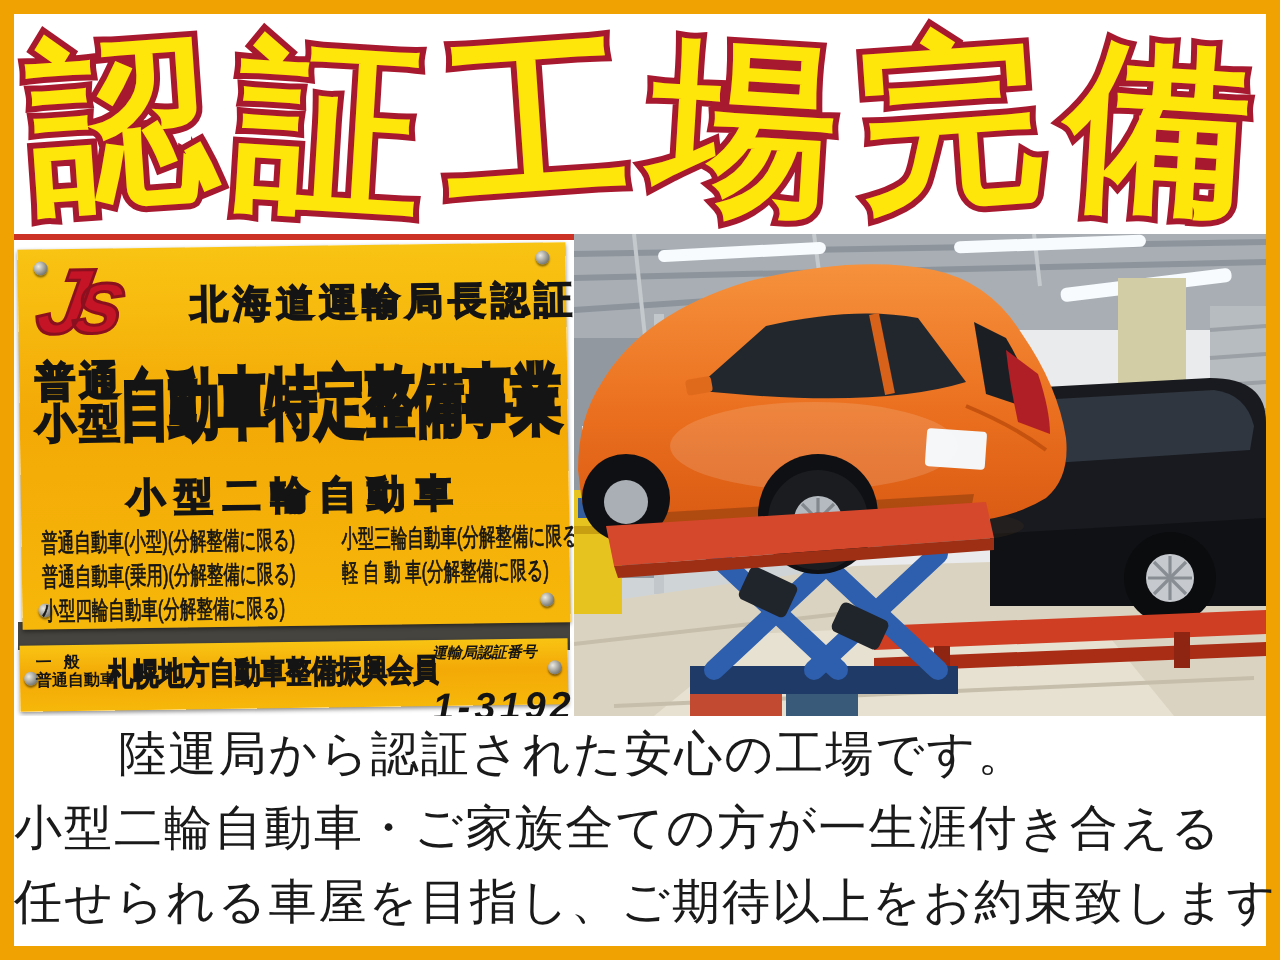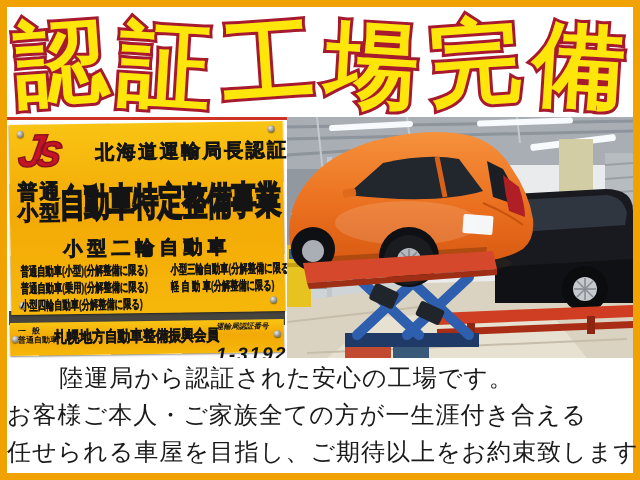--- a/index.html
+++ b/index.html
@@ -35,21 +35,21 @@
            color:#c41425;-webkit-text-stroke:1.5px #8a1020;letter-spacing:-7px;
            transform:skewX(-10deg);line-height:52px;}
   .sign-header{left:86px;top:16px;font-size:19px;font-weight:800;letter-spacing:2.5px;
            -webkit-text-stroke:.7px #141414;}
   .class-col{left:7px;top:57px;width:46px;line-height:1.05;font-size:20px;font-weight:900;
            letter-spacing:2px;-webkit-text-stroke:1px #141414;text-align:center;}
   .sign-title{left:50px;top:62px;font-size:25px;font-weight:900;letter-spacing:-.5px;
            -webkit-text-stroke:1.4px #141414;transform:scaleY(1.5);transform-origin:50% 50%;}
   .sign-sub{left:0;top:112px;width:274px;text-align:center;font-size:19px;font-weight:900;
            letter-spacing:5px;-webkit-text-stroke:.9px #141414;}
-  .crow{position:absolute;left:10px;height:17px;font-size:12.5px;font-weight:700;text-align:center;
+  .crow{position:absolute;left:10px;height:17px;font-size:12.5px;font-weight:400;text-align:center;
         -webkit-text-stroke:.4px #141414;}
   .crow .cc{position:absolute;top:0;display:inline-block;transform:scaleX(.66);
         transform-origin:left;white-space:nowrap;}
   .crow .c2{left:150px;}
   .r0{top:139px;} .r1{top:156px;} .r2{top:173px;}
 
   .org-col{left:8px;top:4px;line-height:1.15;font-size:8px;font-weight:800;width:34px;}
   .org-col .ot{letter-spacing:6px;display:block;}
   .m-name{left:44px;top:5px;font-size:15.5px;font-weight:900;-webkit-text-stroke:.6px #141414;
           transform:scaleX(.82);transform-origin:left;}
@@ -273,18 +273,18 @@
           <g>
             <polygon points="16,146 206,134 210,152 20,166" fill="#d5482b"></polygon>
             <polygon points="20,166 210,152 210,158 22,172" fill="#9e2f15"></polygon>
           </g>
         </svg>
       </div>
     </div>
 
     <div class="footer">
       <p>陸運局から認証された安心の工場です。</p>
-      <p>お客様ご本人・ご家族全ての方が一生涯付き合える</p>
+      <p>小型二輪自動車・ご家族全ての方が一生涯付き合える</p>
       <p>任せられる車屋を目指し、ご期待以上をお約束致します！</p>
     </div>
 
   </div>
 </div>
 
 </body></html>

